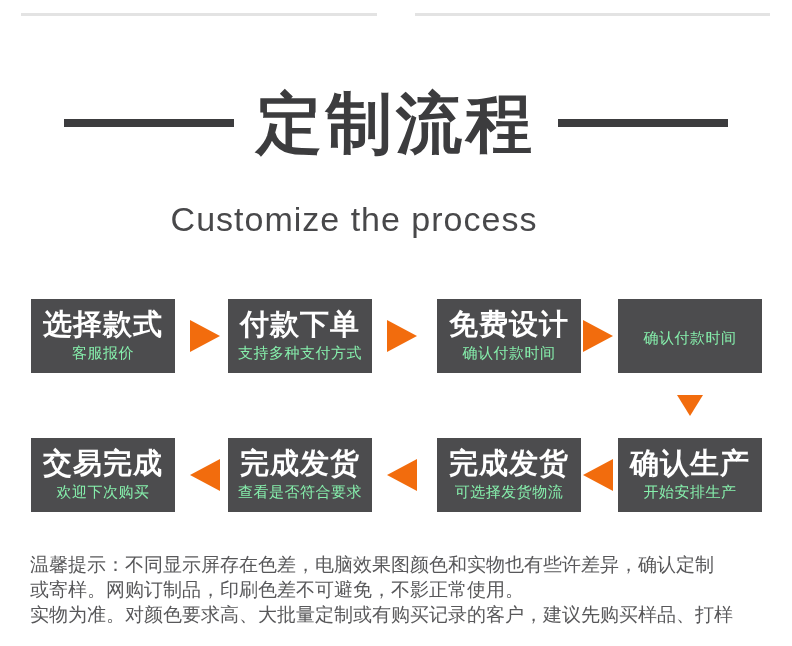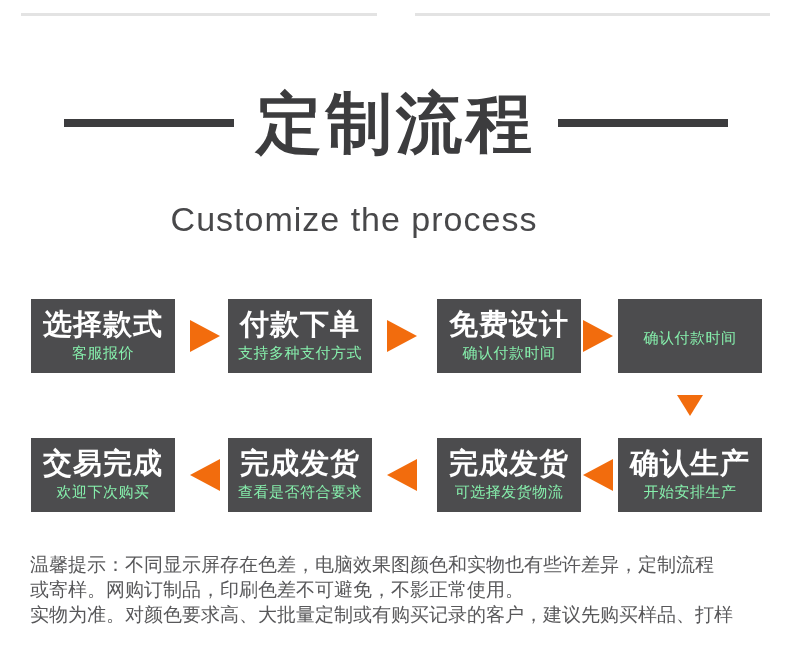--- a/index.html
+++ b/index.html
@@ -182,18 +182,18 @@
     <div class="step-title">完成发货</div>
     <div class="step-sub">可选择发货物流</div>
   </div>
   <div class="arrow left g3"></div>
   <div class="step r2 c4">
     <div class="step-title">确认生产</div>
     <div class="step-sub">开始安排生产</div>
   </div>
 
   <div class="note">
-    <div class="note-line">温馨提示：不同显示屏存在色差，电脑效果图颜色和实物也有些许差异，定制流程</div>
+    <div class="note-line">温馨提示：不同显示屏存在色差，电脑效果图颜色和实物也有些许差异，确认定制</div>
     <div class="note-line">或寄样。网购订制品，印刷色差不可避免，不影正常使用。</div>
     <div class="note-line">实物为准。对颜色要求高、大批量定制或有购买记录的客户，建议先购买样品、打样</div>
   </div>
 
 </div>
 
 </body></html>

